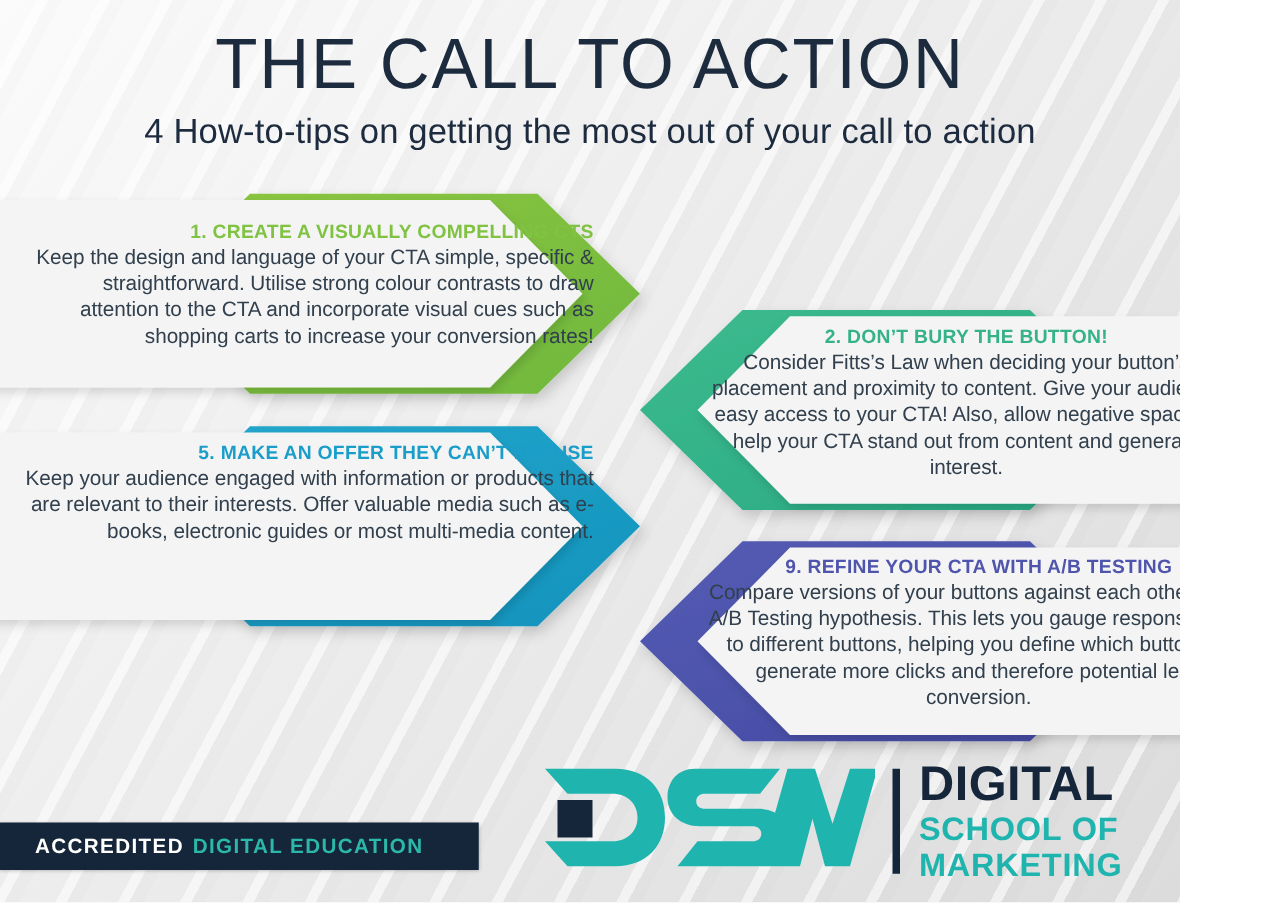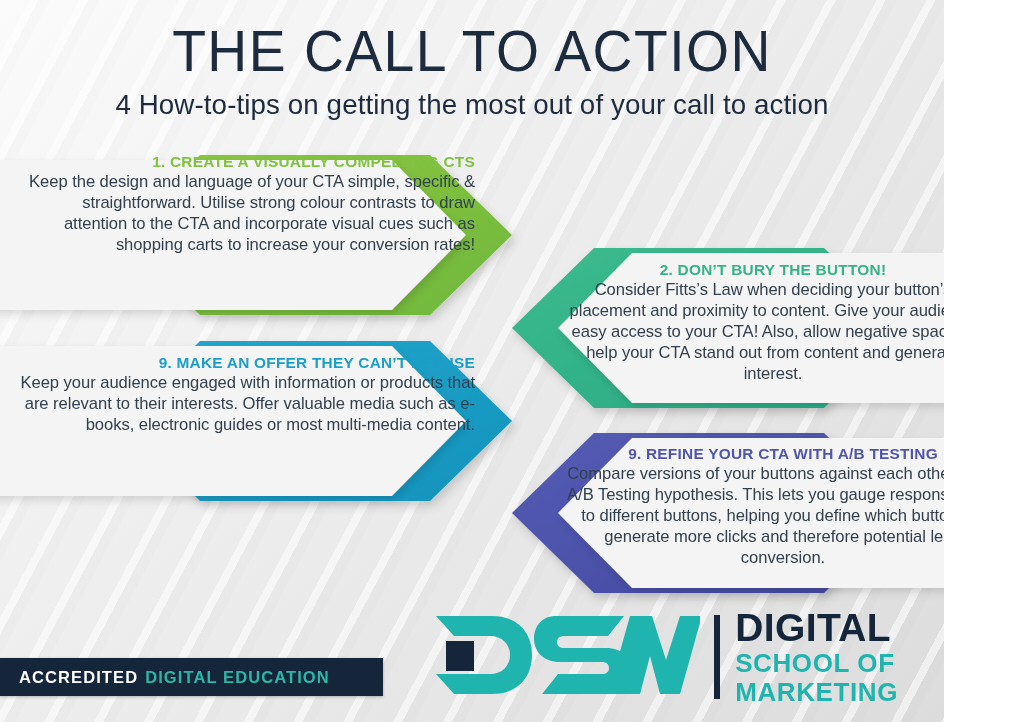--- a/index.html
+++ b/index.html
@@ -66,37 +66,37 @@
     line-height:1.25; margin-bottom:1px;
   }
   .block .body{
     font-size:16.6px; color:#32404e; line-height:1.255;
     letter-spacing:-.05px;
   }
 
   .block.right-al{ text-align:right; }
   .block.left-al { text-align:center;  }
 
-  #block1{ left:20px;  top:152px; width:455px; }
+  #block1{ left:20px;  top:176px; width:455px; }
   #block2{ left:563px; top:260px; width:420px; }
   #block3{ left:20px;  top:353px; width:455px; }
   #block4{ left:563px; top:444px; width:440px; }
 
   #block1 .kicker{ color:#80c242; }
   #block2 .kicker{ color:#35b289; }
   #block3 .kicker{ color:#1a9ec9; }
   #block4 .kicker{ color:#4f55ad; }
 
   
   .accredited{
     position:absolute; left:0; top:658px;
     width:383px; height:38px;
     background:#15263a;
     display:flex; align-items:center;
-    padding-left:19px;
+    padding-left:28px;
     z-index:7;
     box-shadow:0 1px 3px rgba(0,0,0,.25);
   }
   .accredited .w{ color:#ffffff; font-weight:bold; font-size:16.5px; letter-spacing:1.1px; }
   .accredited .t{ color:#2bb8a8; font-weight:700; font-size:16.5px; letter-spacing:1.1px; margin-left:7px; }
 
   
   .logo{
     position:absolute; right:46px; top:608px;
     display:flex; align-items:center; z-index:7;
@@ -179,21 +179,21 @@
     <div class="kicker">1. CREATE A VISUALLY COMPELLING CTS</div>
     <div class="body">Keep the design and language of your CTA simple, specific &amp; straightforward. Utilise strong colour contrasts to draw attention to the CTA and incorporate visual cues such as shopping carts to increase your conversion rates!</div>
   </div>
 
   <div class="block left-al" id="block2">
     <div class="kicker">2. DON’T BURY THE BUTTON!</div>
     <div class="body">Consider Fitts’s Law when deciding your button’s placement and proximity to content. Give your audience easy access to your CTA! Also, allow negative space to help your CTA stand out from content and generate interest.</div>
   </div>
 
   <div class="block right-al" id="block3">
-    <div class="kicker">9. MAKE AN OFFER THEY CAN’T REFUSE</div>
+    <div class="kicker">5. MAKE AN OFFER THEY CAN’T REFUSE</div>
     <div class="body">Keep your audience engaged with information or products that are relevant to their interests. Offer valuable media such as e-books, electronic guides or most multi-media content.</div>
   </div>
 
   <div class="block left-al" id="block4">
     <div class="kicker">9. REFINE YOUR CTA WITH A/B TESTING</div>
     <div class="body">Compare versions of your buttons against each other using A/B Testing hypothesis. This lets you gauge response rates to different buttons, helping you define which button will generate more clicks and therefore potential lead conversion.</div>
   </div>
 
   <div class="accredited">
     <span class="w">ACCREDITED</span>

